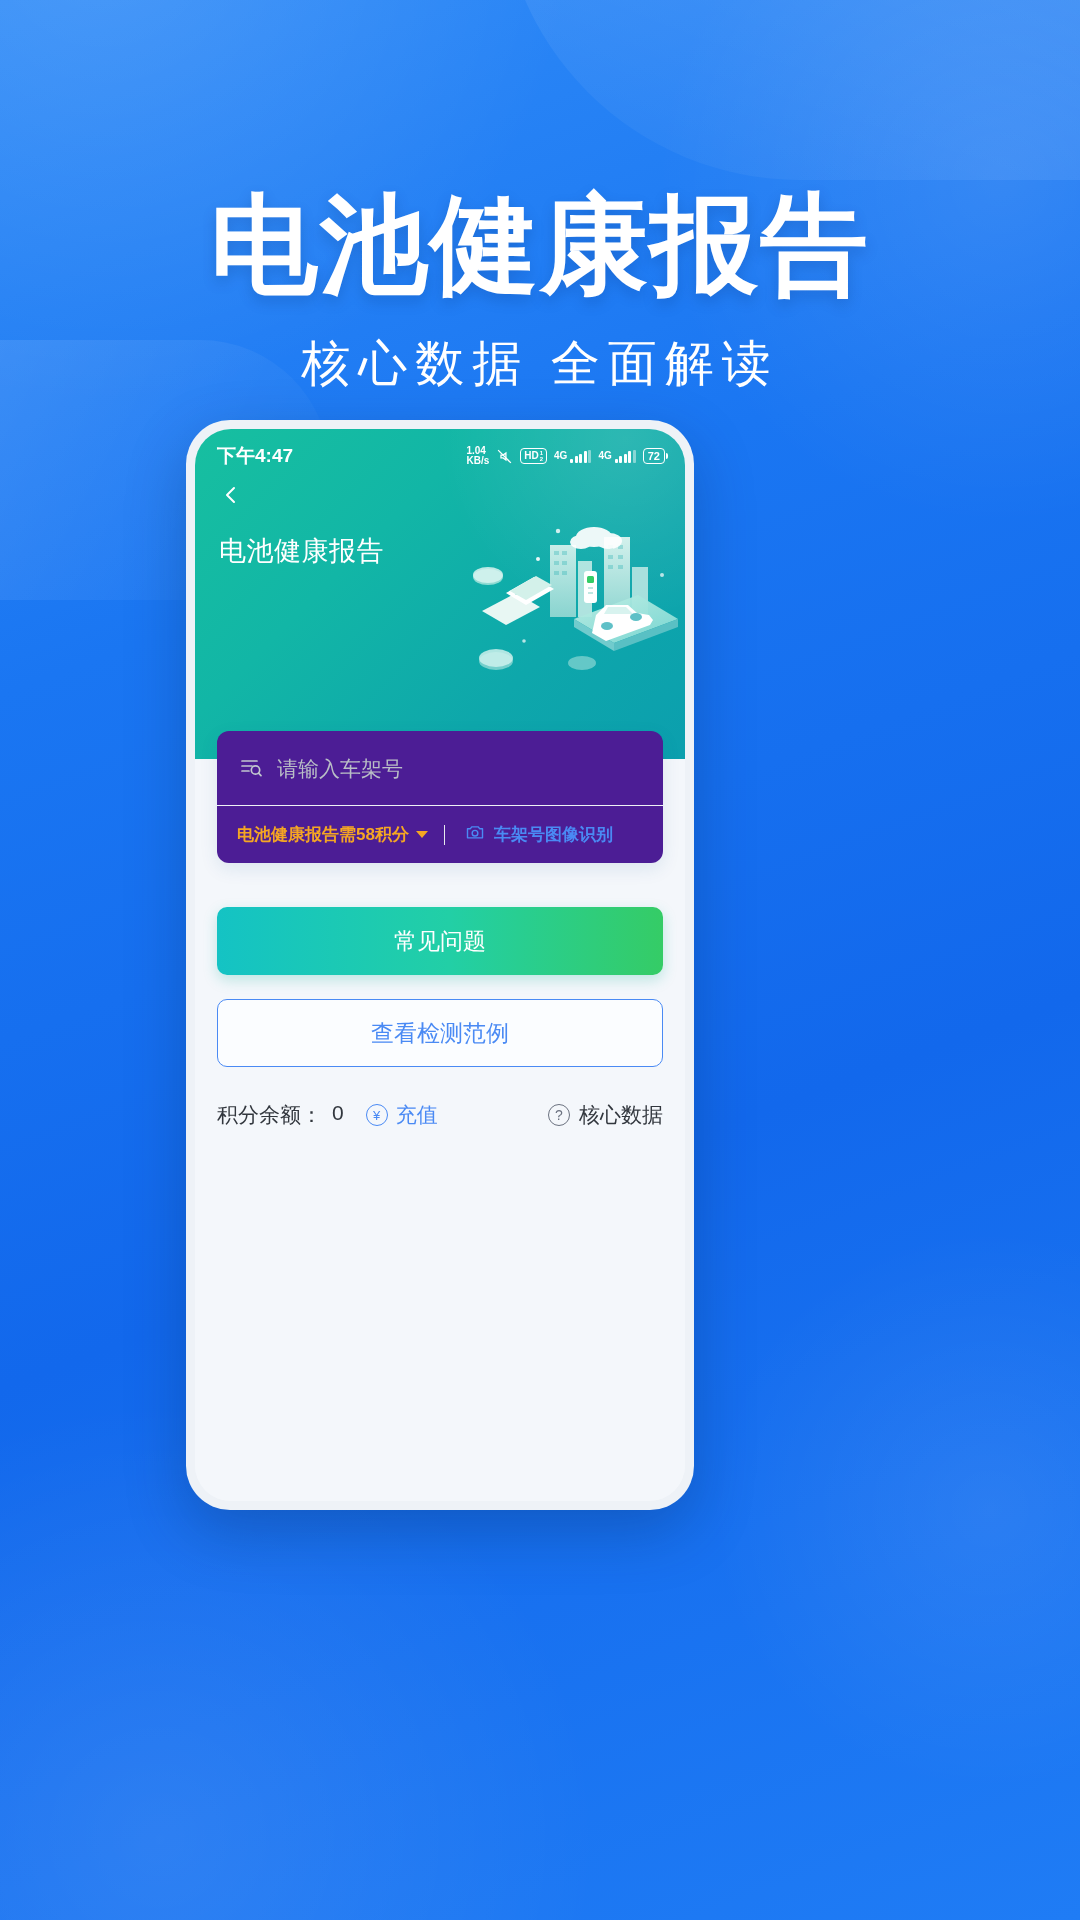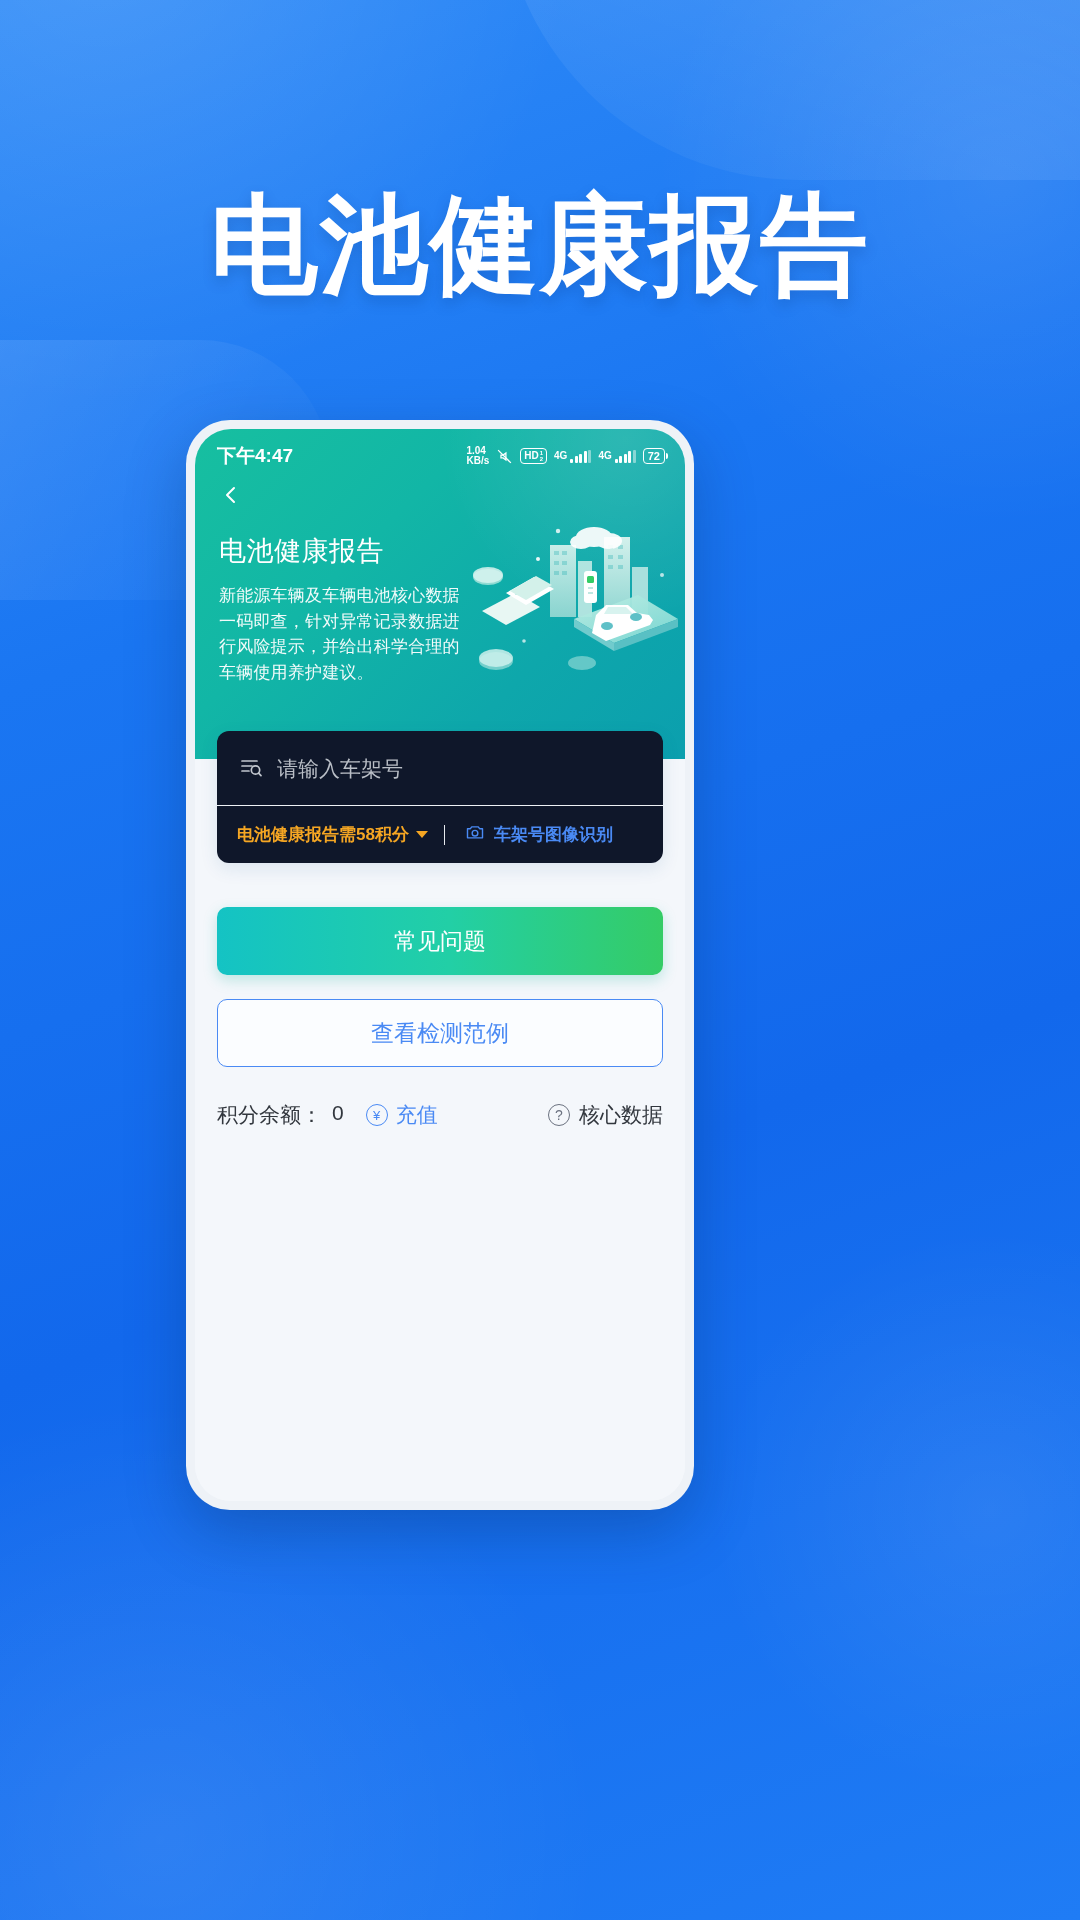--- a/index.html
+++ b/index.html
@@ -163,21 +163,21 @@
     letter-spacing:.2px;
   }
   .hero-art {
     position:absolute; right:4px; top:86px; width:215px; height:185px; z-index:1;
   }
 
   
   .card {
     position:relative;
     margin:-28px 22px 0 22px;
-    background:#0f172a;
+    background:#4c1d95;
     border-radius:12px;
     box-shadow:0 6px 18px rgba(18,80,140,.10);
     z-index:4;
   }
   .search-row {
     display:flex; align-items:center; gap:14px;
     padding:24px 22px 22px 22px;
     border-bottom:1px solid #eef1f5;
   }
   .search-icon { flex:none; width:24px; height:24px; }
@@ -252,20 +252,21 @@
   <div class="blob blob-a"></div>
   <div class="blob blob-b"></div>
   <div class="blob blob-c"></div>
   <div class="blob blob-d"></div>
   <div class="swoop"></div>
   <div class="swoop2"></div>
 </div>
 
 <div class="headline-wrap">
   <div class="headline">电池健康报告</div>
+  <div class="subhead">核心数据 全面解读</div>
 </div>
 
 <div class="phone">
  <div class="screen">
 
   <div class="hero">
     <div class="hero-deco">
           <div class="hs1"></div>
         </div>
 
@@ -392,21 +393,20 @@
 
         <circle cx="72" cy="44" r="2" fill="#ffffff" opacity=".9"></circle>
         <circle cx="92" cy="16" r="2.2" fill="#ffffff" opacity=".8"></circle>
         <circle cx="58" cy="126" r="1.8" fill="#ffffff" opacity=".7"></circle>
         <circle cx="196" cy="60" r="2" fill="#ffffff" opacity=".7"></circle>
       </svg>
     </span>
 
     <div class="hero-body">
       <div class="hero-title">电池健康报告</div>
-      <div class="hero-desc">新能源车辆及车辆电池核心数据一码即查，针对异常记录数据进行风险提示，并给出科学合理的车辆使用养护建议。</div>
     </div>
   </div>
 
   <div class="card">
     <div class="search-row">
       <span>
         <svg class="search-icon" viewBox="0 0 24 24" fill="none" stroke="#c2c7cf" stroke-width="1.7" stroke-linecap="round">
           <line x1="3" y1="6" x2="18" y2="6"></line>
           <line x1="3" y1="11" x2="13" y2="11"></line>
           <line x1="3" y1="16" x2="10" y2="16"></line>

